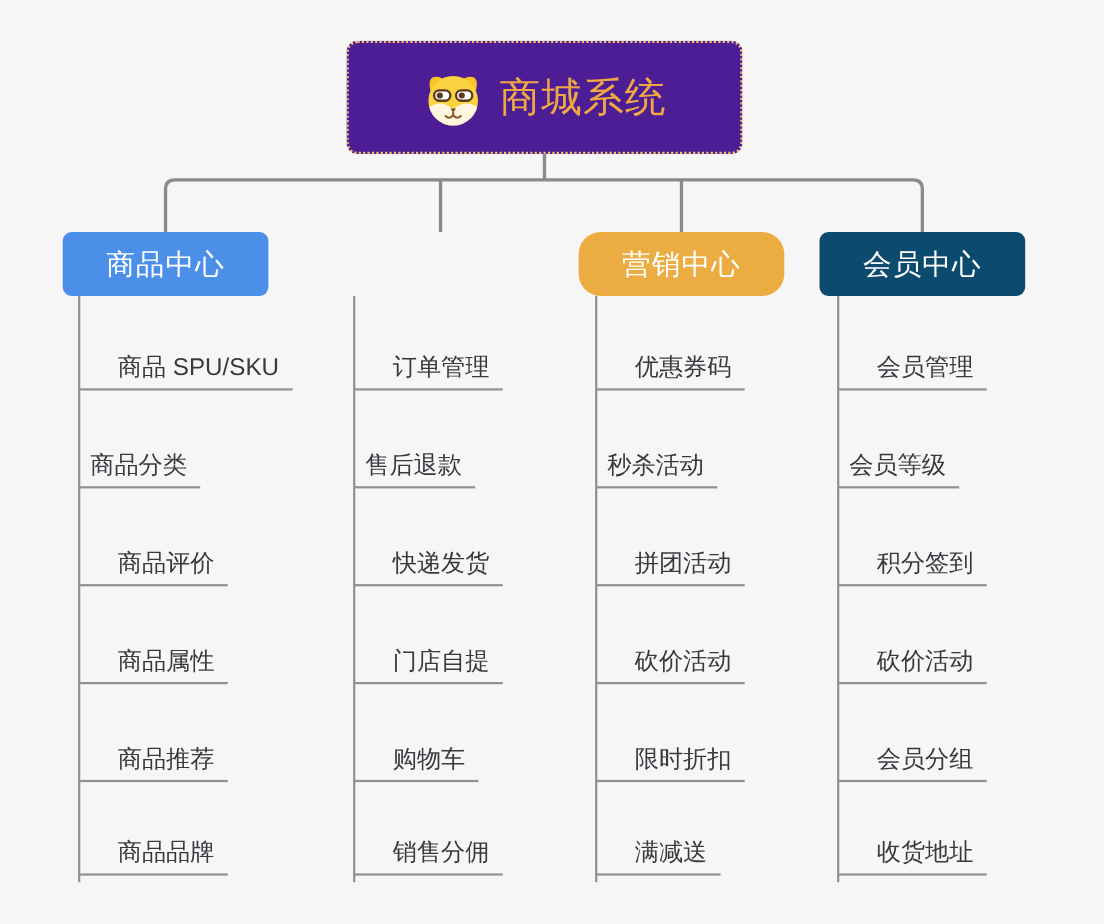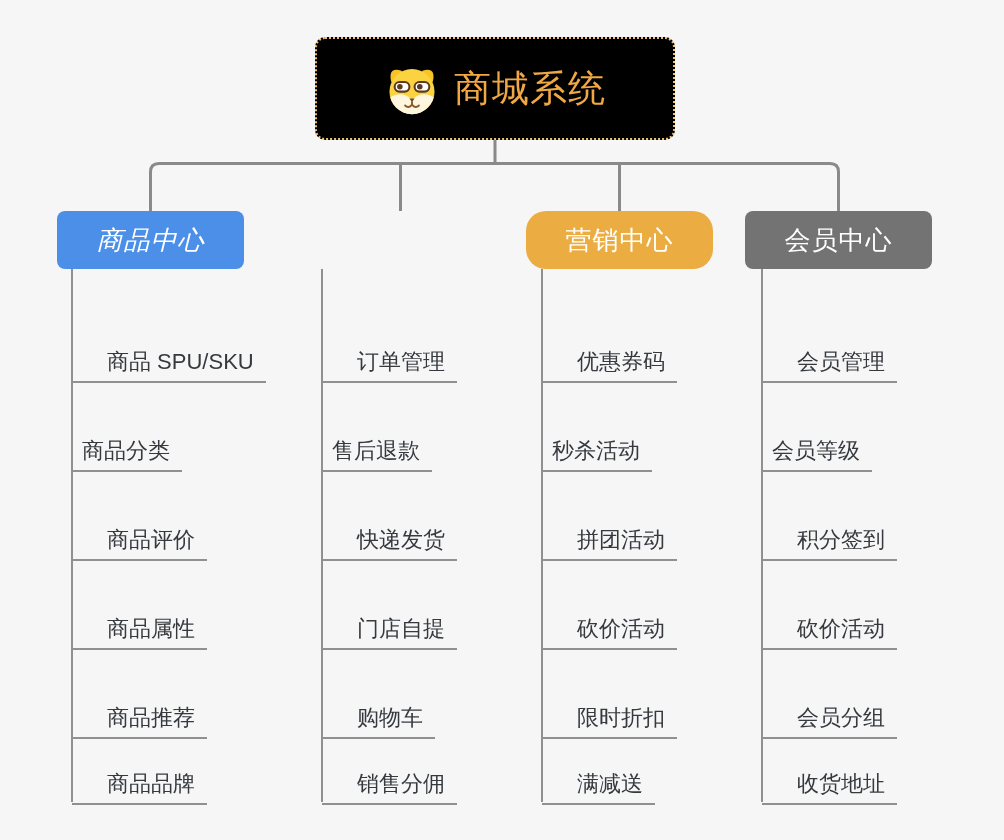--- a/index.html
+++ b/index.html
@@ -19,21 +19,21 @@
     position: absolute;
     left: 0; top: 0;
     width: 1004px; height: 840px;
     pointer-events: none;
   }
   
   .root-node {
     position: absolute;
     left: 315px; top: 37px;
     width: 360px; height: 103px;
-    background: #000000;
+    background: #4c1d95;
     border: 2px dotted #F1C26B;
     border-radius: 10px;
     box-sizing: border-box;
     display: flex;
     align-items: center;
     justify-content: center;
     gap: 14px;
   }
   .root-title {
     font-size: 37px;
@@ -83,28 +83,27 @@
     height: 42px;
     padding: 0 12px 4px 35px;
     box-sizing: border-box;
     display: flex;
     align-items: flex-end;
     border-bottom: 2px solid #909090;
     font-size: 22px;
     color: #363A3F;
     white-space: nowrap;
     width: max-content;
-    margin-top: 28px;
   }
   .cn-0 { top: 44px; }
   .cn-1 { top: 133px; padding-left: 10px; }
   .cn-2 { top: 222px; }
   .cn-3 { top: 311px; }
   .cn-4 { top: 400px; }
-  .cn-5 { top: 466px; }
+  .cn-5 { top: 485px; }
 </style>
 </head>
 <body>
 
 <div class="canvas">
 
   <svg class="connectors" viewBox="0 0 1004 840" xmlns="http://www.w3.org/2000/svg">
     <path d="M495 139 L495 164" stroke="#8A8A8A" stroke-width="3" fill="none"></path>
     <path d="M150.5 211 L150.5 172 Q150.5 163.5 159 163.5 L830 163.5 Q838.5 163.5 838.5 172 L838.5 211" stroke="#8A8A8A" stroke-width="3" fill="none"></path>
     <path d="M400.5 163.5 L400.5 211" stroke="#8A8A8A" stroke-width="3" fill="none"></path>
@@ -127,23 +126,23 @@
         <circle cx="18" cy="27.5" r="3.2" fill="#5B3A1E"></circle>
         <rect x="35" y="22" width="17" height="11" rx="5.5" fill="#FFFFFF" stroke="#5B3A1E" stroke-width="2.4"></rect>
         <circle cx="41" cy="27.5" r="3.2" fill="#5B3A1E"></circle>
       </g>
       <path d="M29 41 L35 41 L32 45 Z" fill="#6B4423"></path>
       <path d="M32 45 L32 48 M24 49 Q28 53 32 48 Q36 53 40 49" stroke="#8A5A2B" stroke-width="2.2" fill="none" stroke-linecap="round"></path>
     </svg>
     <span class="root-title" style="color: rgb(239, 168, 67);">商城系统</span>
   </div>
 
-  <div class="branch-header bh-0" style="background-color: rgb(75, 143, 232); font-style: italic;">商品中心</div>
+  <div class="branch-header bh-0" style="background-color: rgb(75, 143, 232);">商品中心</div>
   <div class="branch-header bh-2" style="background-color: rgb(235, 173, 65); border-radius: 20px;">营销中心</div>
-  <div class="branch-header bh-3" style="background-color: #737373;">会员中心</div>
+  <div class="branch-header bh-3" style="background-color: #0c4a6e;">会员中心</div>
 
   <div class="branch-column bc-0">
     <div class="trunk-line"></div>
     <div class="child-node cn-0">商品 SPU/SKU</div>
     <div class="child-node cn-1">商品分类</div>
     <div class="child-node cn-2">商品评价</div>
     <div class="child-node cn-3">商品属性</div>
     <div class="child-node cn-4">商品推荐</div>
     <div class="child-node cn-5">商品品牌</div>
   </div>

